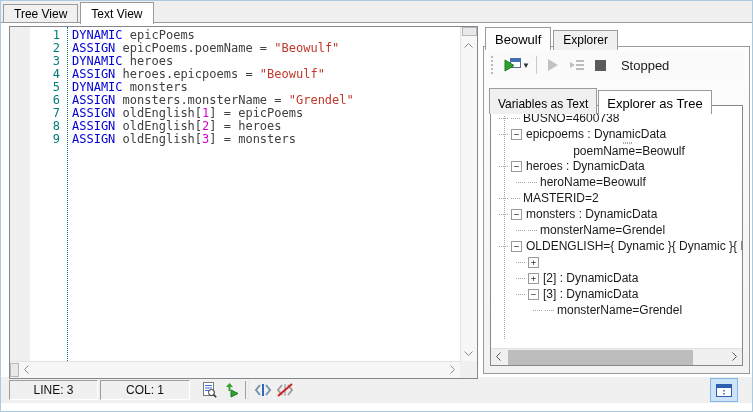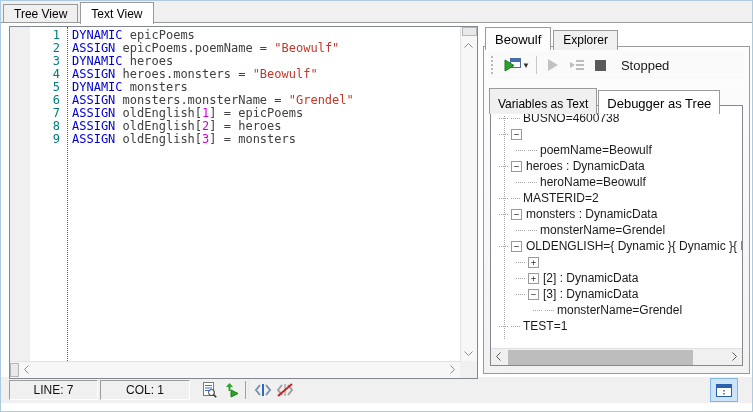--- a/index.html
+++ b/index.html
@@ -94,21 +94,21 @@
   <div class="page">
 
     <div class="editor">
       <div class="margin-strip"></div>
       <div class="text-region">
         <div class="num-divider"></div>
         <div>
             <div class="code-line"><span class="line-num">1</span><span class="code-text"><span class="tok-kw">DYNAMIC</span><span class="tok-pl"> epicPoems</span></span></div>
             <div class="code-line"><span class="line-num">2</span><span class="code-text"><span class="tok-kw">ASSIGN</span><span class="tok-pl"> epicPoems.poemName = </span><span class="tok-str">"Beowulf"</span></span></div>
             <div class="code-line"><span class="line-num">3</span><span class="code-text"><span class="tok-kw">DYNAMIC</span><span class="tok-pl"> heroes</span></span></div>
-            <div class="code-line"><span class="line-num">4</span><span class="code-text"><span class="tok-kw">ASSIGN</span><span class="tok-pl"> heroes.monsters = </span><span class="tok-str">"Beowulf"</span></span></div>
+            <div class="code-line"><span class="line-num">4</span><span class="code-text"><span class="tok-kw">ASSIGN</span><span class="tok-pl"> heroes.epicpoems = </span><span class="tok-str">"Beowulf"</span></span></div>
             <div class="code-line"><span class="line-num">5</span><span class="code-text"><span class="tok-kw">DYNAMIC</span><span class="tok-pl"> monsters</span></span></div>
             <div class="code-line"><span class="line-num">6</span><span class="code-text"><span class="tok-kw">ASSIGN</span><span class="tok-pl"> monsters.monsterName = </span><span class="tok-str">"Grendel"</span></span></div>
             <div class="code-line"><span class="line-num">7</span><span class="code-text"><span class="tok-kw">ASSIGN</span><span class="tok-pl"> oldEnglish[</span><span class="tok-num">1</span><span class="tok-pl">] = epicPoems</span></span></div>
             <div class="code-line"><span class="line-num">8</span><span class="code-text"><span class="tok-kw">ASSIGN</span><span class="tok-pl"> oldEnglish[</span><span class="tok-num">2</span><span class="tok-pl">] = heroes</span></span></div>
             <div class="code-line"><span class="line-num">9</span><span class="code-text"><span class="tok-kw">ASSIGN</span><span class="tok-pl"> oldEnglish[</span><span class="tok-num">3</span><span class="tok-pl">] = monsters</span></span></div>
           </div>
       </div>
       <div class="vscroll">
         <div class="split-box"></div>
         <div class="sb-btn up">
@@ -170,36 +170,37 @@
           </div>
           <div class="tb-btn">
             <svg width="11" height="11">
                 <rect x="0" y="0" width="11" height="11" fill="#5a5a5a"></rect>
               </svg>
           </div>
           <span class="status-label">Stopped</span>
         </div>
 
         <div class="var-tabs">
-          <div class="vtab">Variables as Text</div><div class="vtab active">Debugger as Tree</div>
+          <div class="vtab">Variables as Text</div><div class="vtab active">Explorer as Tree</div>
         </div>
 
         <div class="tree-box">
           <div class="tree-guide"></div>
           <div>
               <div class="tree-row" style="padding-left: 8px;">
                 <span class="stub"></span>
                 <span class="stub"></span>
                 <span>BUSNO=4600738</span>
               </div>
               <div class="tree-row" style="padding-left: 8px;">
                 <span class="stub"></span>
                 <span class="expbox">−</span>
-              </div>
-              <div class="tree-row" style="padding-left: 25px;">
+                <span>epicpoems : DynamicData</span>
+              </div>
+              <div class="tree-row" style="padding-left: 25px; flex-direction: column;">
                 <span class="stub"></span>
                 <span class="stub"></span>
                 <span>poemName=Beowulf</span>
               </div>
               <div class="tree-row" style="padding-left: 8px;">
                 <span class="stub"></span>
                 <span class="expbox">−</span>
                 <span>heroes : DynamicData</span>
               </div>
               <div class="tree-row" style="padding-left: 25px;">
@@ -238,25 +239,20 @@
               </div>
               <div class="tree-row" style="padding-left: 25px;">
                 <span class="stub"></span>
                 <span class="expbox">−</span>
                 <span>[3] : DynamicData</span>
               </div>
               <div class="tree-row" style="padding-left: 42px;">
                 <span class="stub"></span>
                 <span class="stub"></span>
                 <span>monsterName=Grendel</span>
-              </div>
-              <div class="tree-row" style="padding-left: 8px;">
-                <span class="stub"></span>
-                <span class="stub"></span>
-                <span>TEST=1</span>
               </div>
             </div>
           <div class="tree-hscroll">
             <div class="sb-btn left">
               <svg width="5" height="9">
                   <polyline points="4.5,0.5 0.5,4.5 4.5,8.5" fill="none" stroke="#555"></polyline>
                 </svg>
             </div>
             <div class="tree-thumb"></div>
             <div class="sb-btn right">
@@ -265,21 +261,21 @@
                 </svg>
             </div>
           </div>
         </div>
 
       </div>
     </div>
   </div>
 
   <div class="statusbar">
-    <div class="sunken panel-line">LINE: 7</div>
+    <div class="sunken panel-line">LINE: 3</div>
     <div class="sunken panel-col">COL: 1</div>
     <div class="st-icon" style="margin-left:8px;">
       <svg width="16" height="16">
         <rect x="2.5" y="0.5" width="10" height="13" fill="#fff" stroke="#7a7a7a"></rect>
         <line x1="4" y1="3.5" x2="11" y2="3.5" stroke="#3a6fd8"></line>
         <line x1="4" y1="6" x2="11" y2="6" stroke="#3a6fd8"></line>
         <line x1="4" y1="8.5" x2="8" y2="8.5" stroke="#3a6fd8"></line>
         <circle cx="10.5" cy="10.5" r="3" fill="#fff" fill-opacity="0.6" stroke="#333"></circle>
         <line x1="12.7" y1="12.7" x2="15.2" y2="15.2" stroke="#333" stroke-width="1.6"></line>
       </svg>

